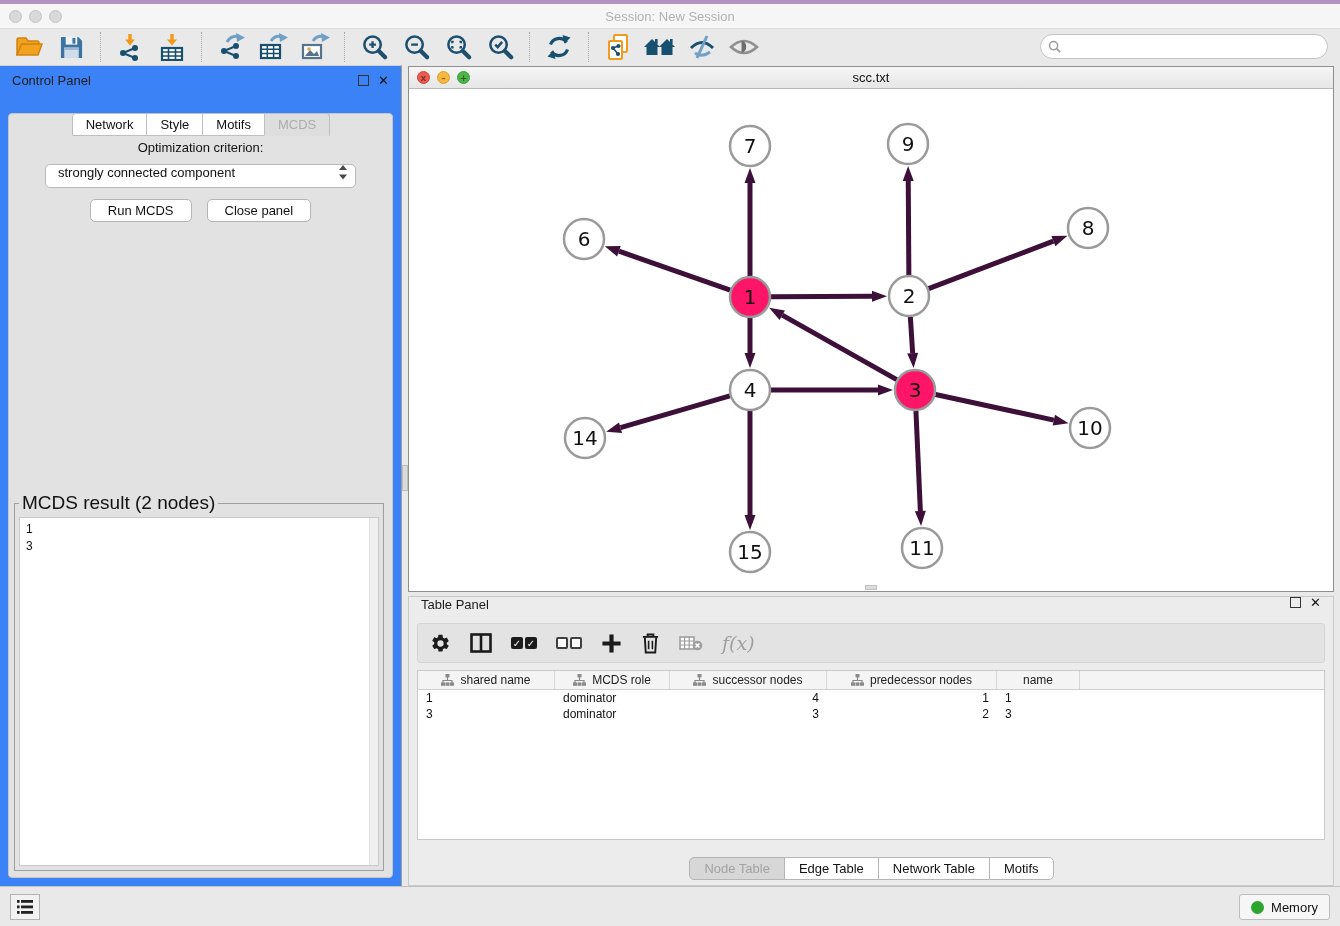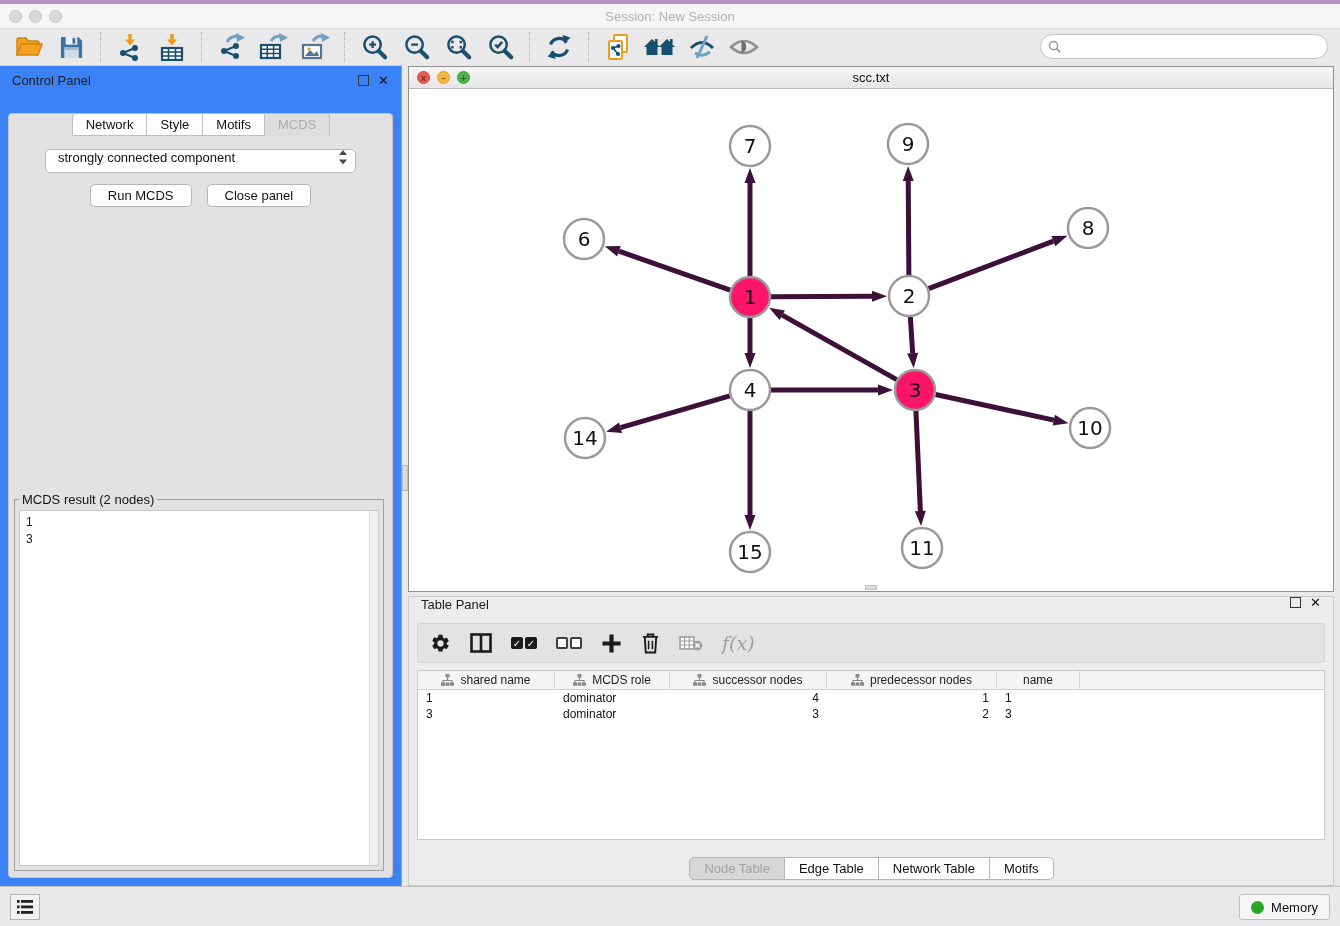--- a/index.html
+++ b/index.html
@@ -25,21 +25,21 @@
 .cp-tab{background:#fff;border:1px solid #bfbfbf;padding:3px 13px;font-size:13px;margin-right:-1px;color:#111}
 .cp-tab:first-child{border-radius:4px 0 0 0}
 .cp-tab.active{background:#dedede;color:#adadad;border-radius:0 4px 0 0;border-bottom-color:#dedede}
 .cp-content{position:absolute;left:8px;right:8px;top:47px;bottom:8px;background:#e2e2e2;border:1px solid #c6c6c6;border-radius:4px;padding-top:26px}
 .opt-label{text-align:center;font-size:13px;color:#111}
 .dropdown{margin:9px 36px 0 36px;height:24px;background:#fff;border:1px solid #b9b9b9;border-radius:5px;display:flex;align-items:center;padding:0 7px 8px 12px;font-size:13px;color:#111}
 .dd-stepper{margin-left:auto;display:flex}
 .btn-row{display:flex;justify-content:center;gap:15px;margin-top:11px}
 .btn{background:#fff;border:1px solid #b5b5b5;border-radius:5px;height:23px;padding:0 17px;font-size:13px;color:#111}
 .result-box{position:absolute;left:5px;right:8px;top:378px;bottom:6px;border:1px solid #9f9f9f;background:#e2e2e2;padding:0}
-.result-box legend{font-size:13px;color:#111;margin-left:4px;padding:0 3px}
+.result-box legend{font-size:19px;color:#111;margin-left:4px;padding:0 3px}
 .result-area{position:absolute;left:4px;right:4px;top:3px;bottom:4px;background:#fff;border:1px solid #c9c9c9;font-size:12px;color:#111;padding:3px 6px;white-space:pre;line-height:17px}
 .result-scroll{position:absolute;right:5px;top:4px;width:9px;bottom:5px;background:#f0f0f0;border-left:1px solid #e0e0e0}
 .v-splitter{position:absolute;left:402px;top:65px;width:6px;height:821px}
 .v-splitter .handle{position:absolute;left:0;top:400px;width:6px;height:26px;background:#dadada;border:1px solid #bdbdbd}
 
 .network-window{position:absolute;left:408px;top:66px;width:926px;height:526px;background:#fff;border:1px solid #8f8f8f}
 .net-titlebar{height:22px;background:linear-gradient(#f6f6f6,#e6e6e6);border-bottom:1px solid #b9b9b9;position:relative;display:flex;align-items:center;justify-content:center;font-size:13px;color:#111}
 .traffic{position:absolute;left:8px;top:4px;display:flex;gap:7px}
 .tlight{width:13px;height:13px;border-radius:50%;display:flex;align-items:center;justify-content:center;font-size:9px;font-weight:bold;color:rgba(60,30,0,.6);font-family:"DejaVu Sans",sans-serif}
 .tl-close{background:#ec5b52;border:1px solid #d3453c}
@@ -244,20 +244,21 @@
       <span class="close-ic">✕</span>
     </span>
   </div>
   <div class="cp-tabs" id="cp-tabs">
       <div class="cp-tab">Network</div>
       <div class="cp-tab">Style</div>
       <div class="cp-tab">Motifs</div>
       <div class="cp-tab active">MCDS</div>
     </div>
   <div class="cp-content">
+    <div class="opt-label">Optimization criterion:</div>
     <div class="dropdown">
       <span>strongly connected component</span>
       <span class="dd-stepper">
         <svg width="10" height="15" viewBox="0 0 10 15">
             <polygon points="5,0 9,5 1,5" fill="#4a4a4a"></polygon>
             <polygon points="1,9.5 9,9.5 5,14.5" fill="#4a4a4a"></polygon>
           </svg>
       </span>
     </div>
     <div class="btn-row">

